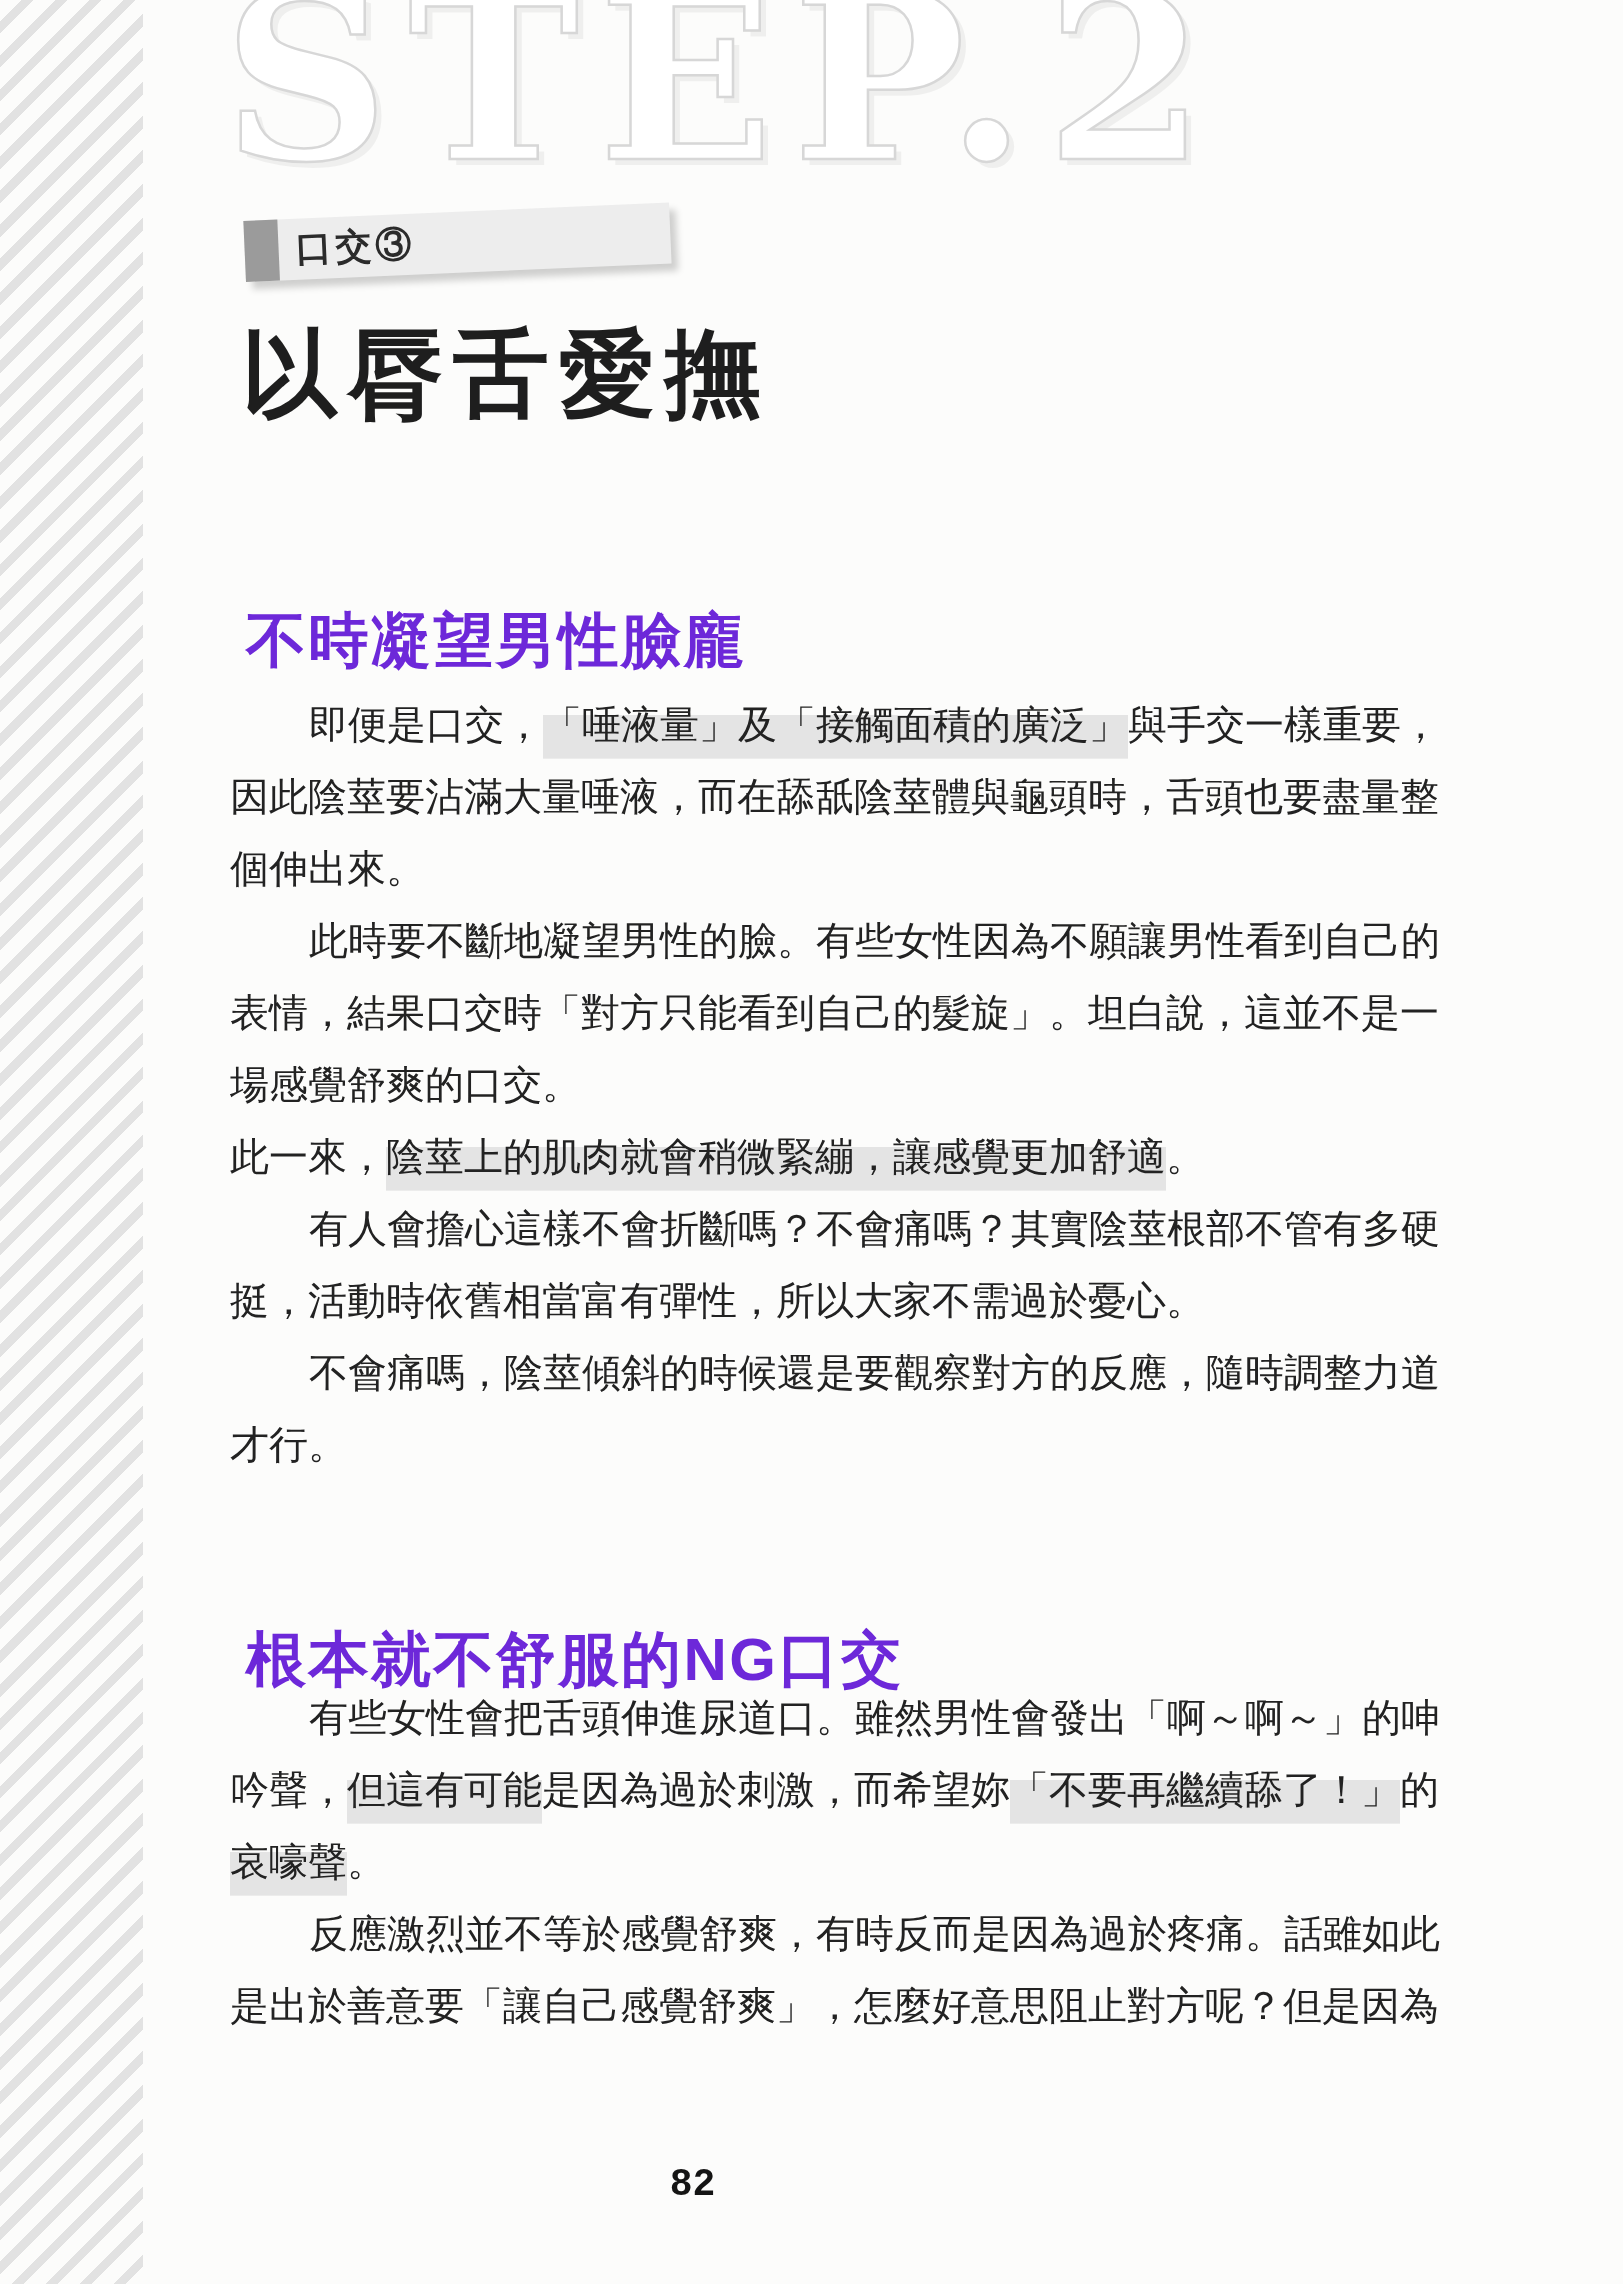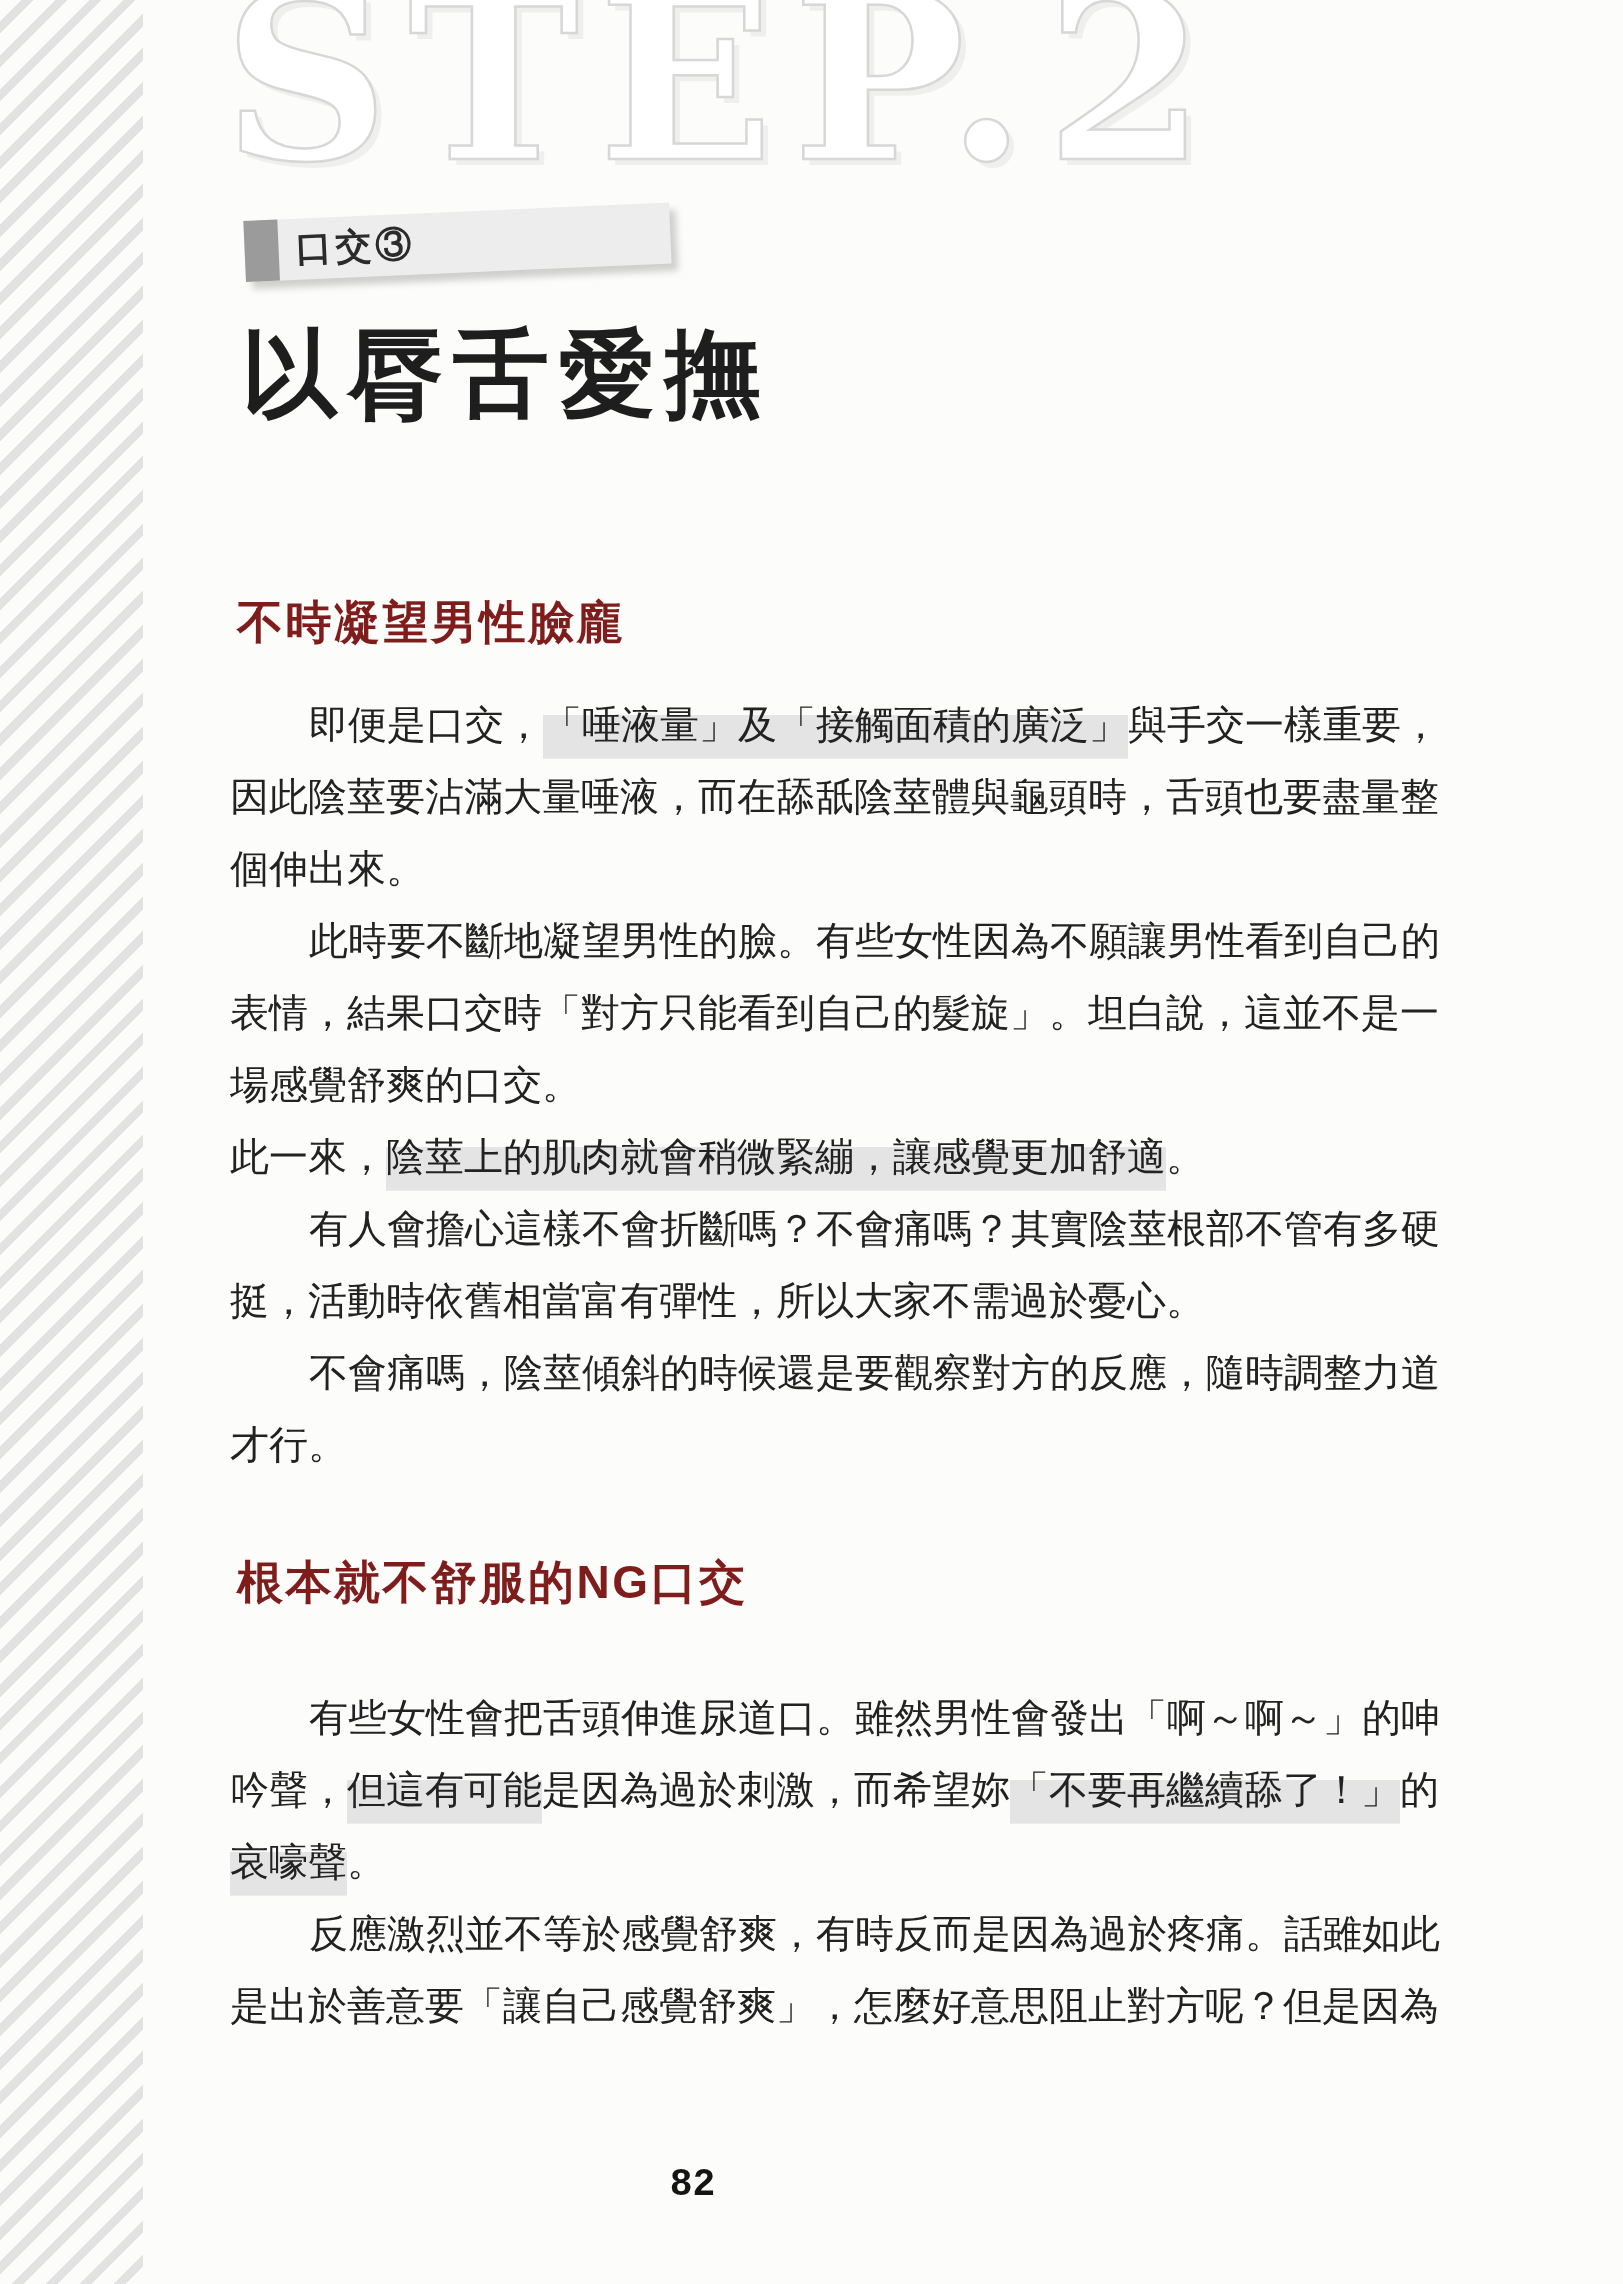--- a/index.html
+++ b/index.html
@@ -47,27 +47,27 @@
     font-size:36px;font-weight:600;color:#2b2b2b;letter-spacing:3.8px;
     white-space:nowrap;
   }
   .title{
     position:absolute;left:241px;top:311px;margin:0;
     font-family:Liberation Serif, serif;
     font-size:96px;font-weight:900;color:#1e1e1e;letter-spacing:10px;
     white-space:nowrap;
   }
   .heading{
-    position:absolute;left:230px;margin:7px;
+    position:absolute;left:230px;margin:16px;
     font-family:"Liberation Sans",sans-serif;
-    font-size:46px;font-weight:800;color:#7f1d1d;letter-spacing:2.5px;
+    font-size:60px;font-weight:800;color:#6d28d9;letter-spacing:2.5px;
     white-space:nowrap;
   }
   #sec0-h{top:585px;}
-  #sec1-h{top:1545px;text-align:center;}
+  #sec1-h{top:1604px;text-align:center;}
   .lines{
     position:absolute;left:230px;width:1233px;
     font-size:39px;color:var(--text);
   }
   #sec0-lines{top:689px;}
   #sec1-lines{top:1682px;}
   .bodyline{height:72px;line-height:72px;white-space:nowrap;}
   .indent{padding-left:79px;}
   .hl{
     background-image:linear-gradient(var(--highlight),var(--highlight));

